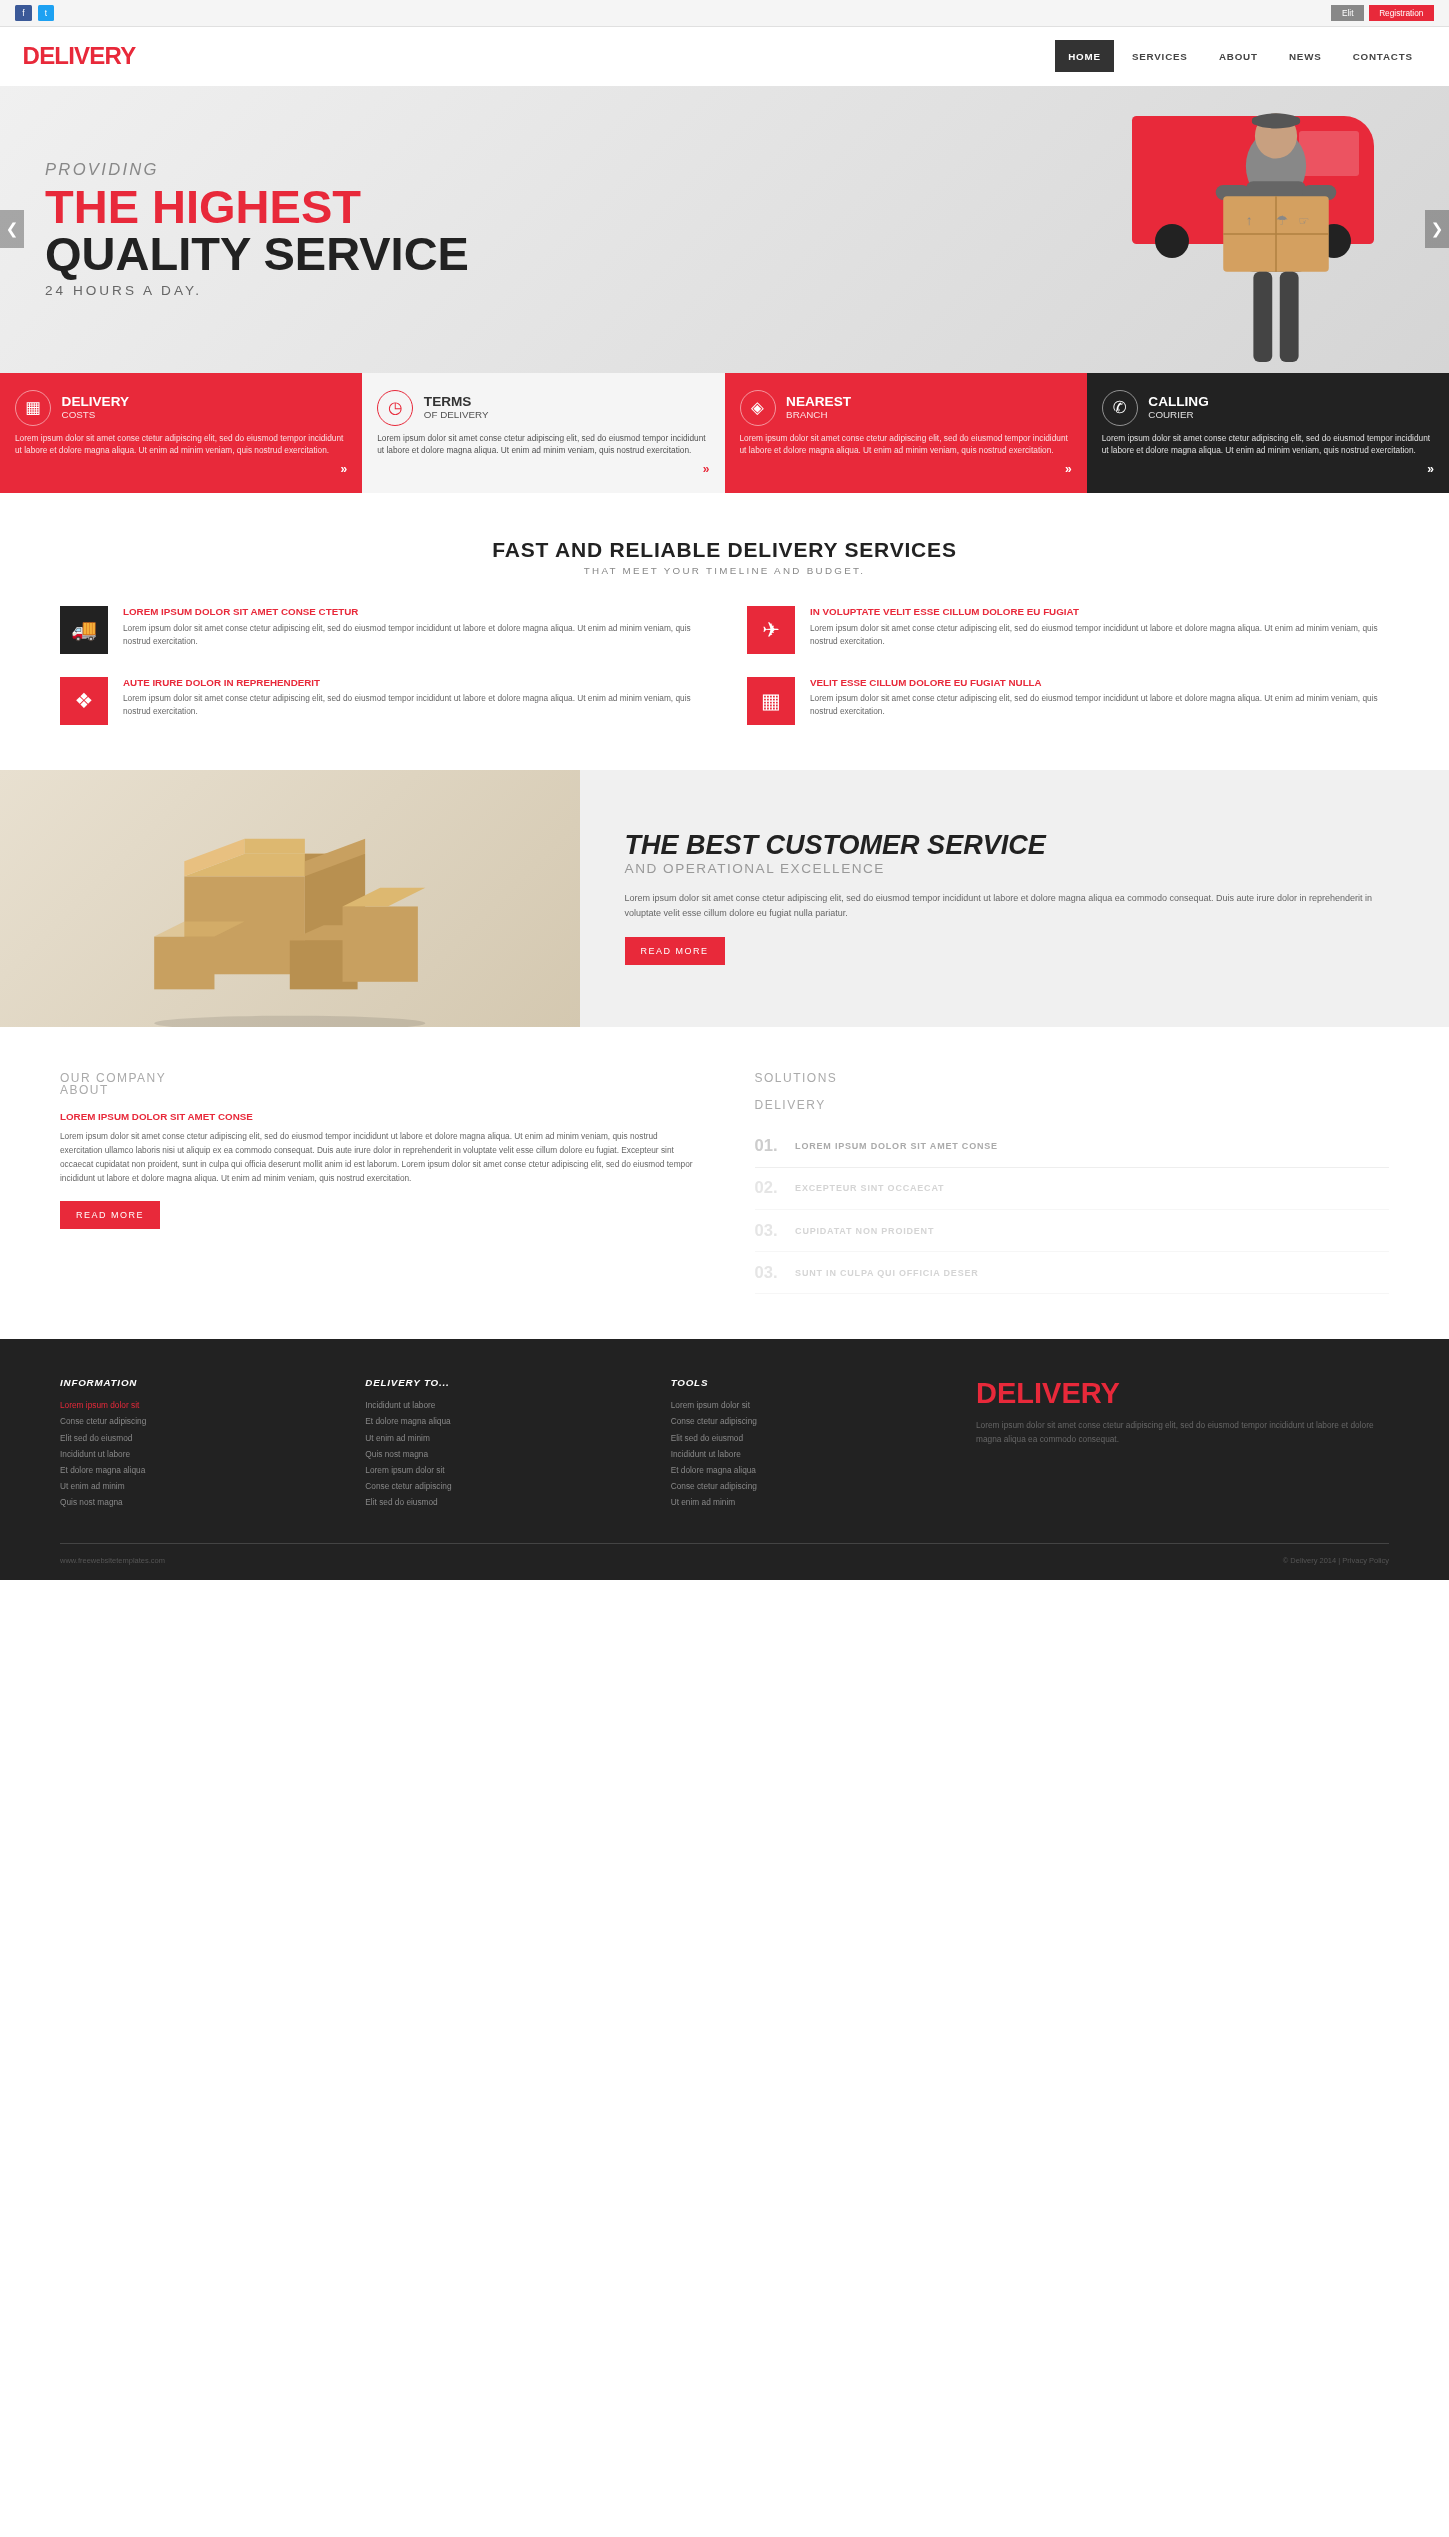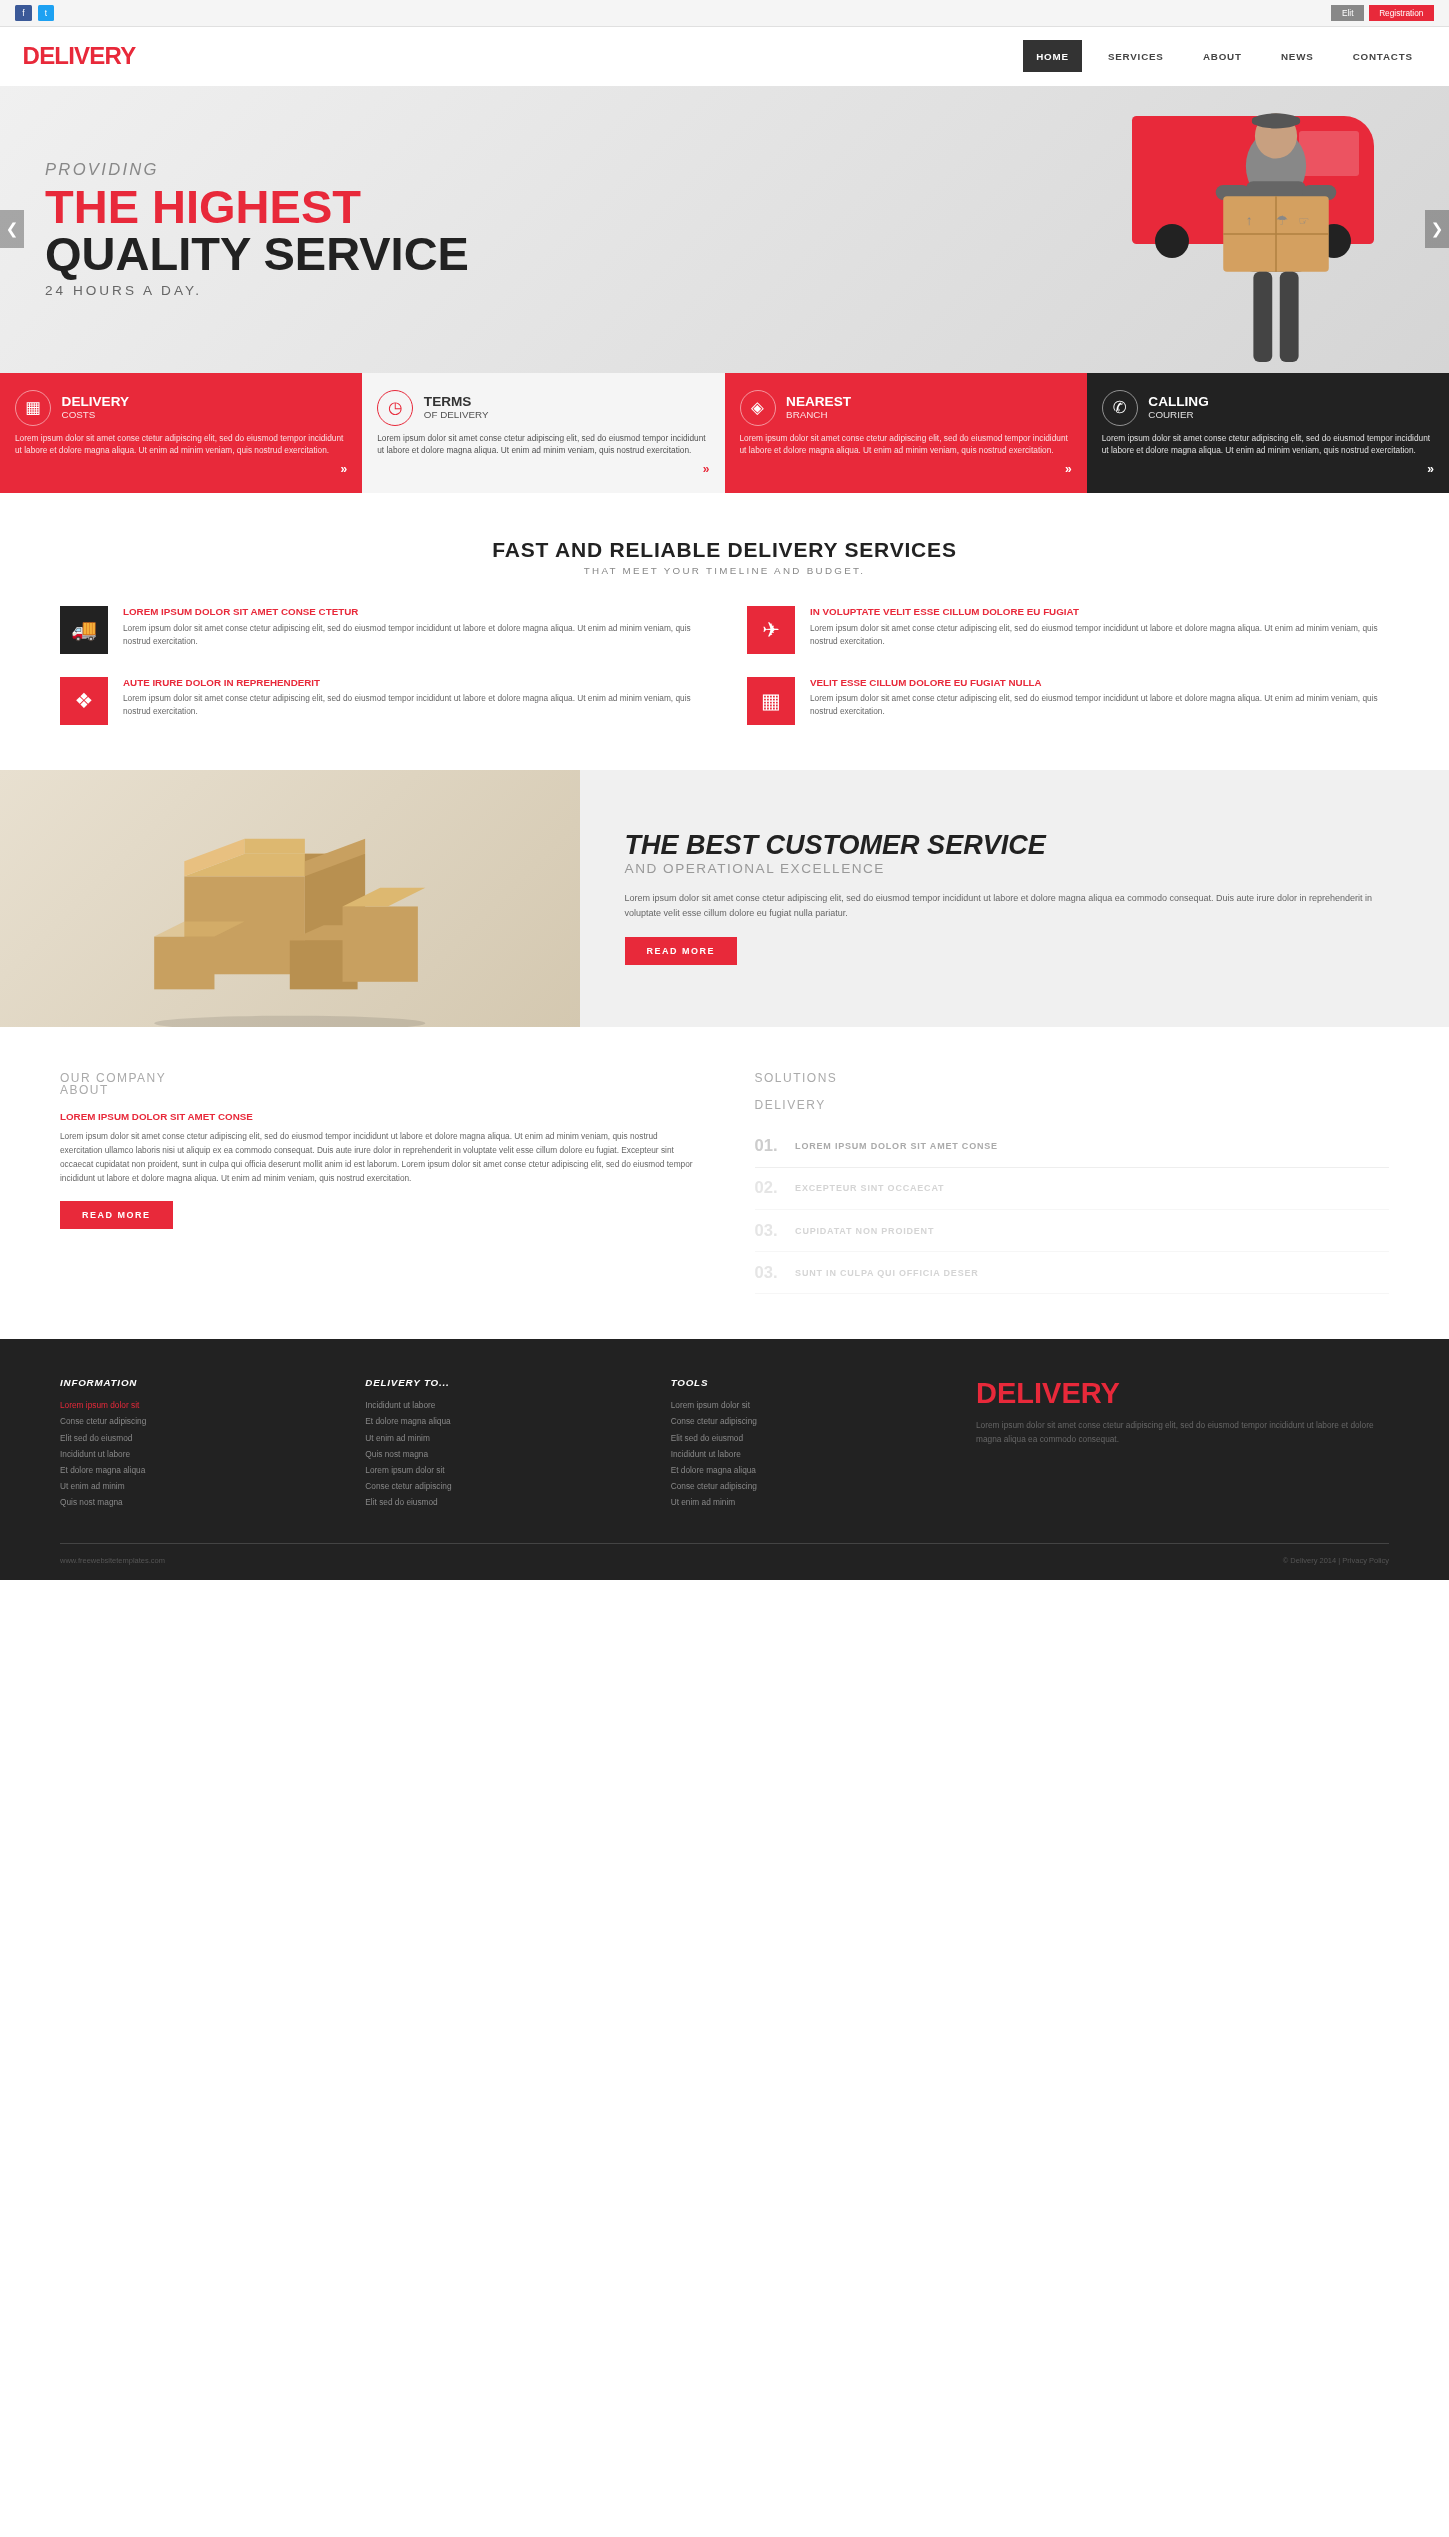--- a/index.html
+++ b/index.html
@@ -41,21 +41,21 @@
       padding: 13.6px 22.6px;
       background: #fff;
     }
     .logo {
       font-size: 24px;
       font-weight: 900;
       color: #222;
       letter-spacing: -0.8px;
     }
     .logo span { color: #e8293a; }
-    nav { display: flex; align-items: center; gap: 12px; }
+    nav { display: flex; align-items: center; gap: 4px; }
     nav a {
       color: #444;
       text-decoration: none;
       font-size: 9.8px;
       font-weight: 600;
       padding: 10.6px 13.6px;
       text-transform: uppercase;
       letter-spacing: 0.8px;
     }
     nav a.active {
@@ -272,23 +272,23 @@
     .cs-text-area p {
       font-size: 9px;
       color: #666;
       line-height: 1.7;
       margin-bottom: 15px;
     }
     .btn-read-more {
       background: #e8293a;
       color: #fff;
       border: none;
-      padding: 9px 22px;
+      padding: 9px 16px;
       font-size: 9px;
-      font-weight: 700;
+      font-weight: 400;
       text-transform: uppercase;
       letter-spacing: 1.5px;
       cursor: pointer;
     }
 
     
     .boxes-svg { width: 100%; height: 226px; }
 
     
     .about-delivery {

